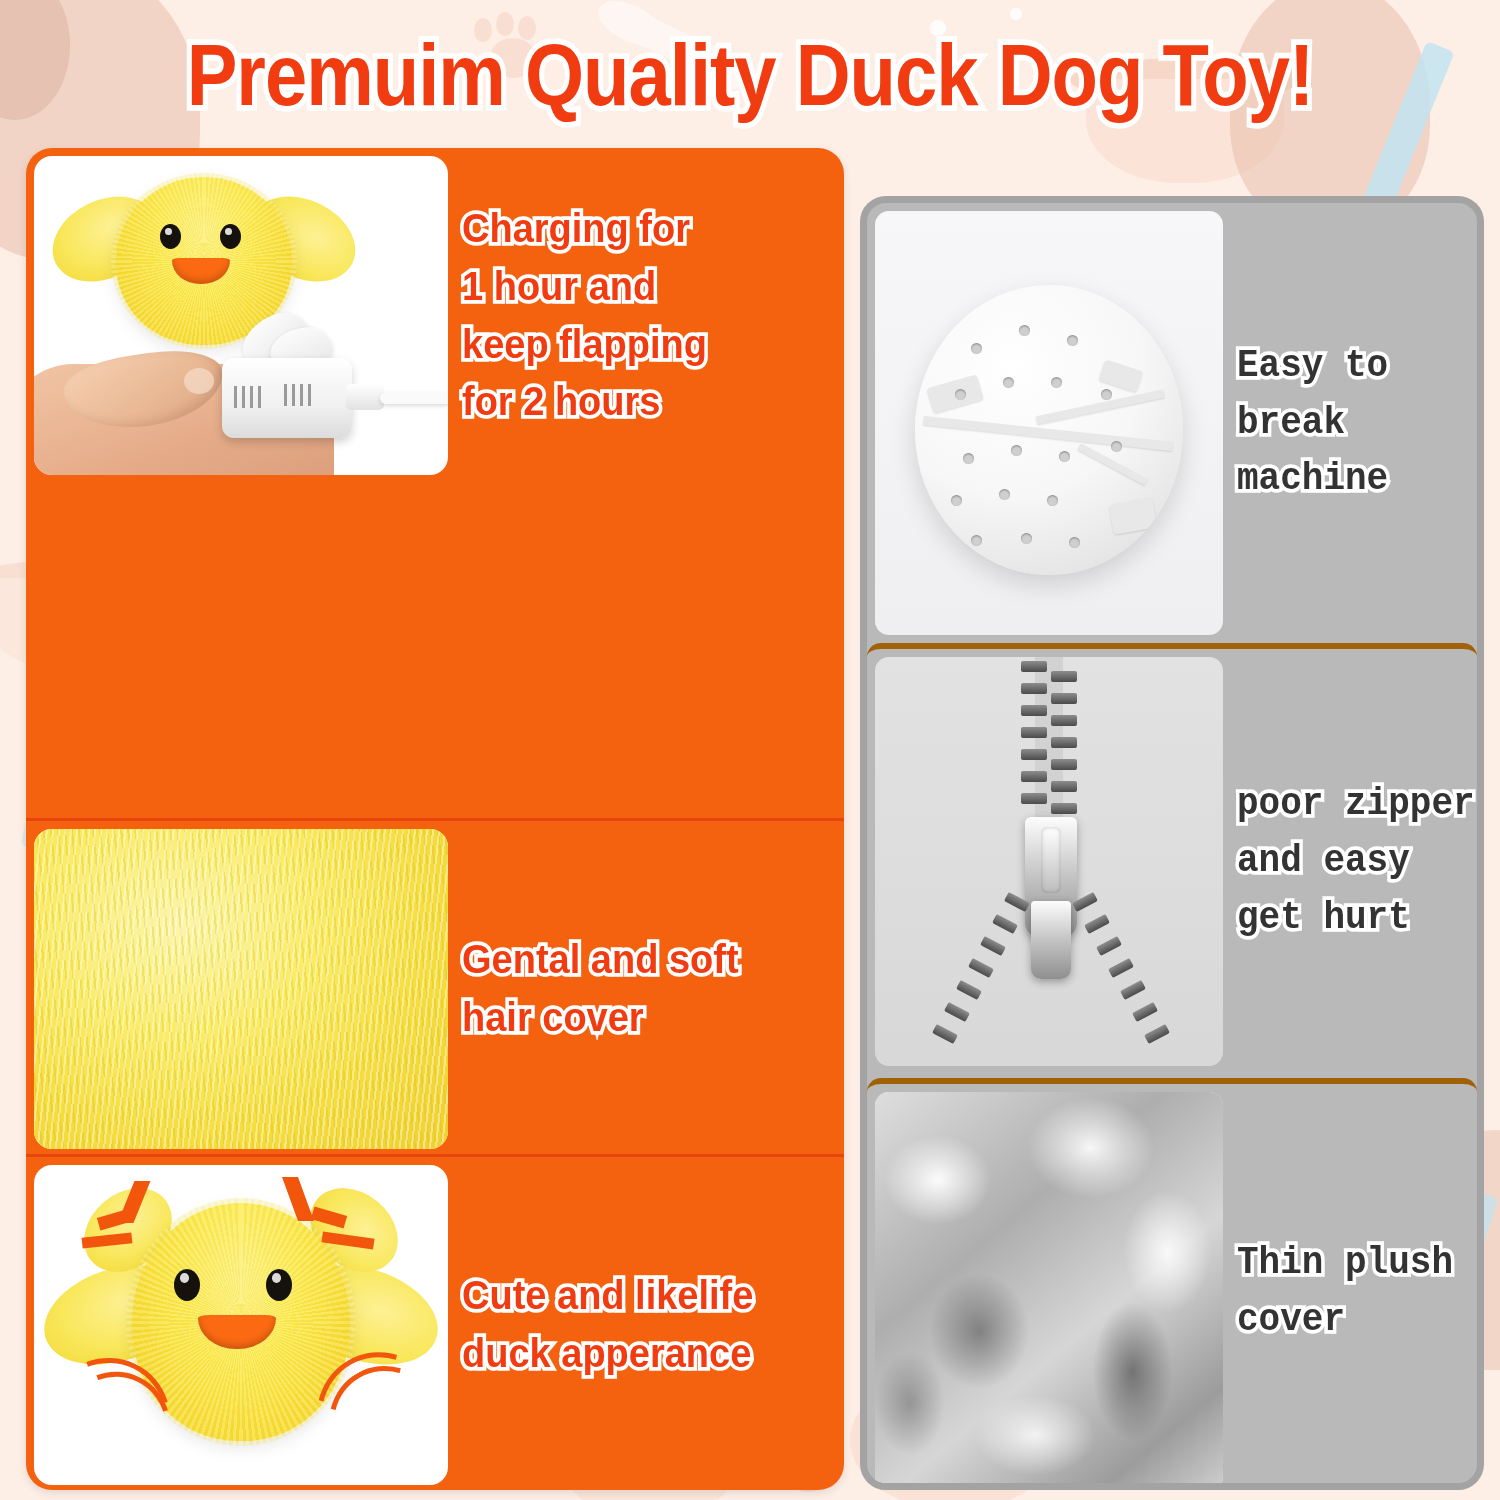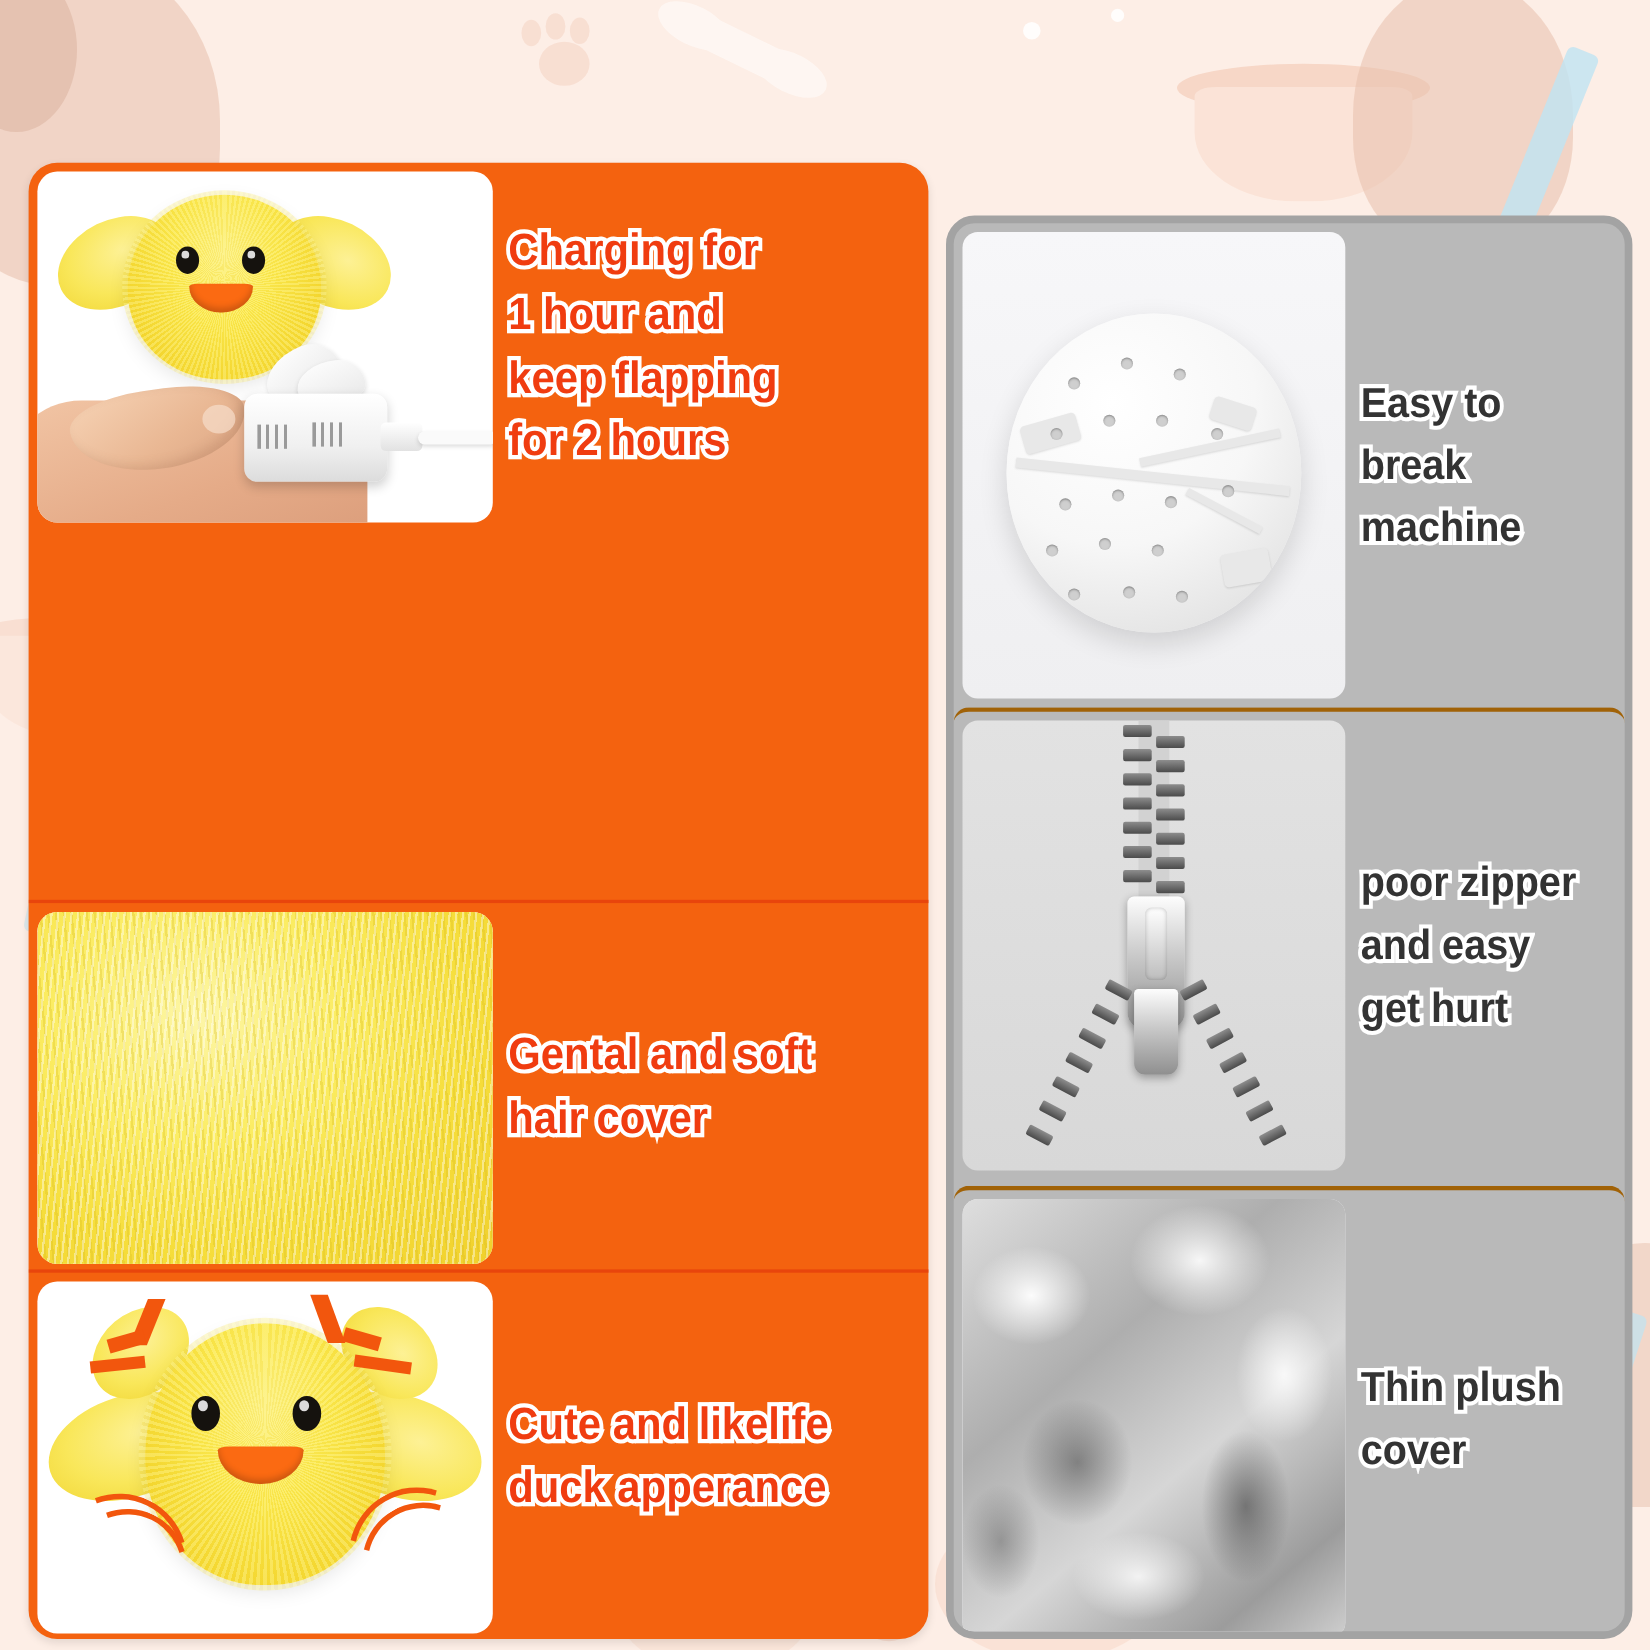--- a/index.html
+++ b/index.html
@@ -73,22 +73,22 @@
     line-height:1.52;white-space:nowrap;
     transform:scaleY(1.08);
   }
 
   
   #right-panel{
     position:absolute;left:860px;top:196px;width:624px;height:1294px;
     background:#b9b9b9;border:7px solid #a3a3a3;border-radius:26px;
     box-sizing:border-box;overflow:hidden;
   }
-  .rrow{position:absolute;left:0;width:610px;}
-  .rrow + .rrow{border-top:4px solid #a16207;border-radius:14px;}
+  .rrow{position:absolute;left:0;width:610px;font-family:Liberation Mono, monospace;}
+  .rrow + .rrow{border-top:6px solid #a16207;border-radius:14px;}
   .rphoto{
     position:absolute;left:8px;top:8px;width:348px;bottom:8px;
     border-radius:14px;overflow:hidden;background:#efeff1;
   }
   .rtext{
     position:absolute;left:370px;right:8px;top:0;bottom:0;
     display:flex;flex-direction:column;justify-content:center;
   }
   .rtext .line{
     font-size:36px;font-weight:bold;color:#333333;
@@ -242,20 +242,23 @@
   <div class="sparkle" style="left:930px;top:20px;width:16px;height:16px;"></div>
   <div class="sparkle" style="left:1010px;top:8px;width:12px;height:12px;"></div>
   <div class="sparkle" style="left:300px;top:1470px;width:14px;height:14px;"></div>
   <div class="sparkle" style="left:1290px;top:1456px;width:14px;height:14px;"></div>
   <div class="bg-blob" style="left:850px;top:1370px;width:210px;height:140px;background:#f7d9c9;opacity:.55;"></div>
   <div class="bg-blob" style="left:560px;top:1400px;width:180px;height:120px;background:#f7d9c9;opacity:.45;"></div>
 </div>
 
 <div id="page">
 
+  <div id="title-bar">
+    <div id="title-text">Premuim Quality Duck Dog Toy!</div>
+  </div>
 
   <div id="left-panel">
 
     <div class="lrow" style="top:0px;height:335px;">
       <div class="lphoto">
 
         <div class="duck" style="left:20px;top:10px;width:300px;height:190px;">
           <div class="wing" style="left:-4px;top:34px;width:110px;height:78px;transform:rotate(-26deg);"></div>
           <div class="wing" style="right:-4px;top:34px;width:110px;height:78px;transform:rotate(26deg);"></div>
           <div class="body" style="width:176px;height:168px;"></div>

